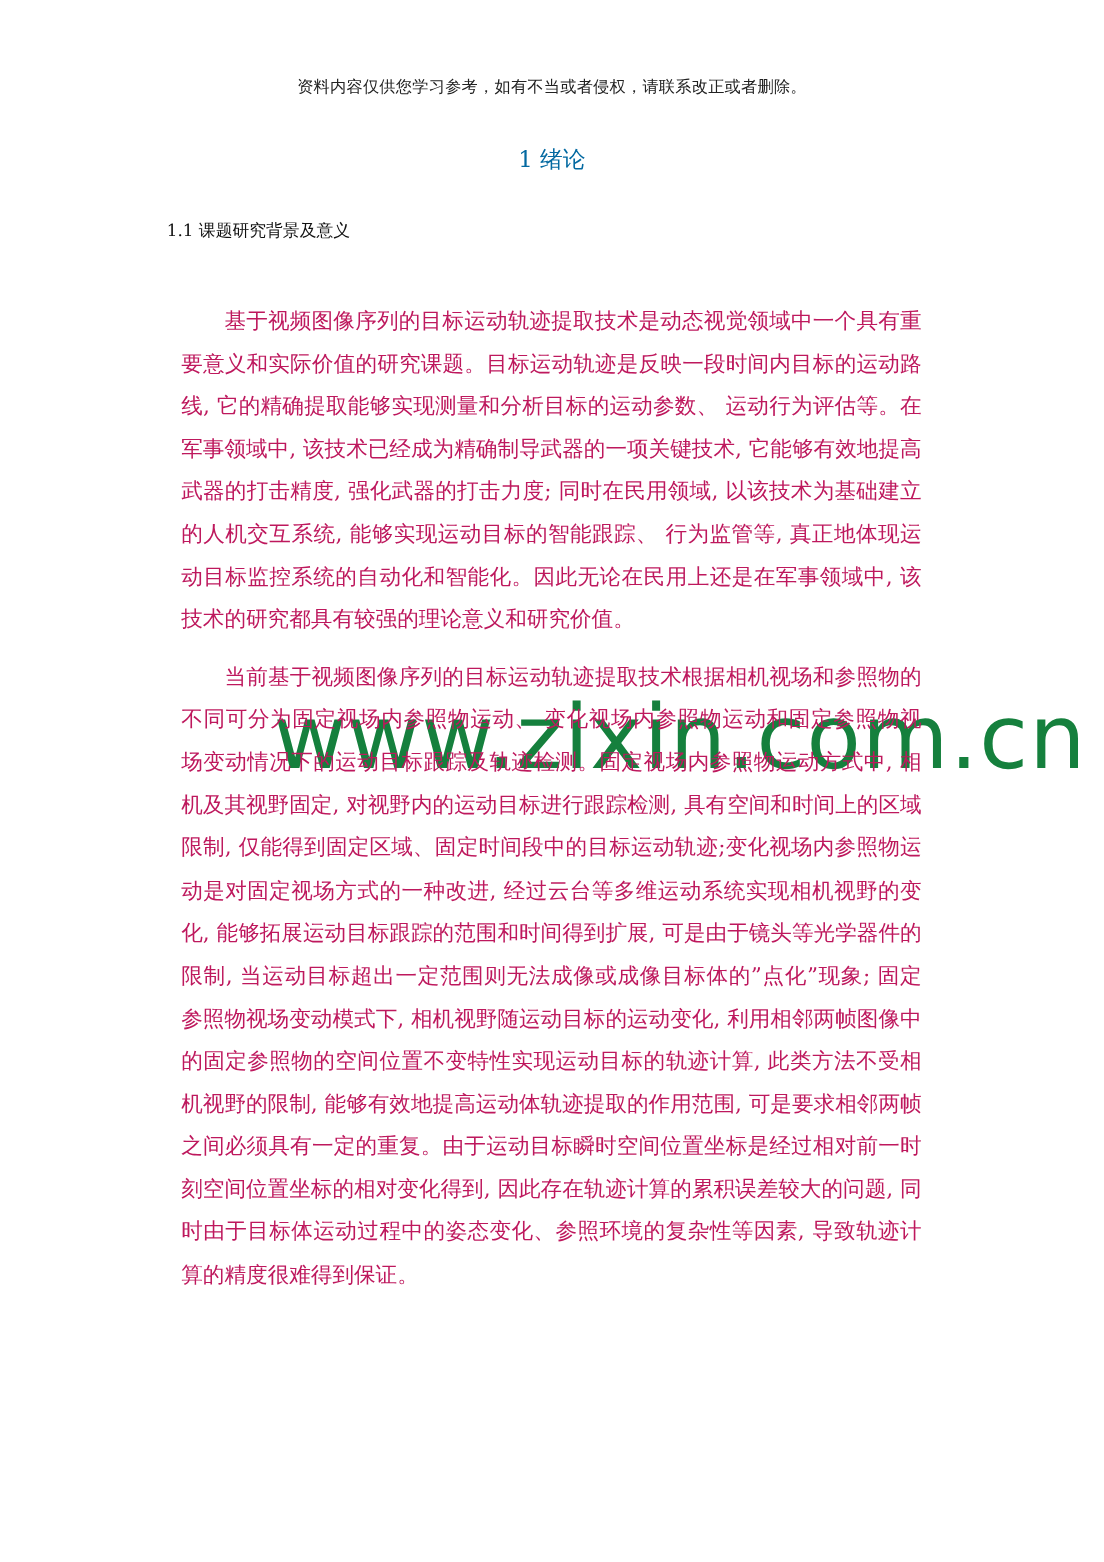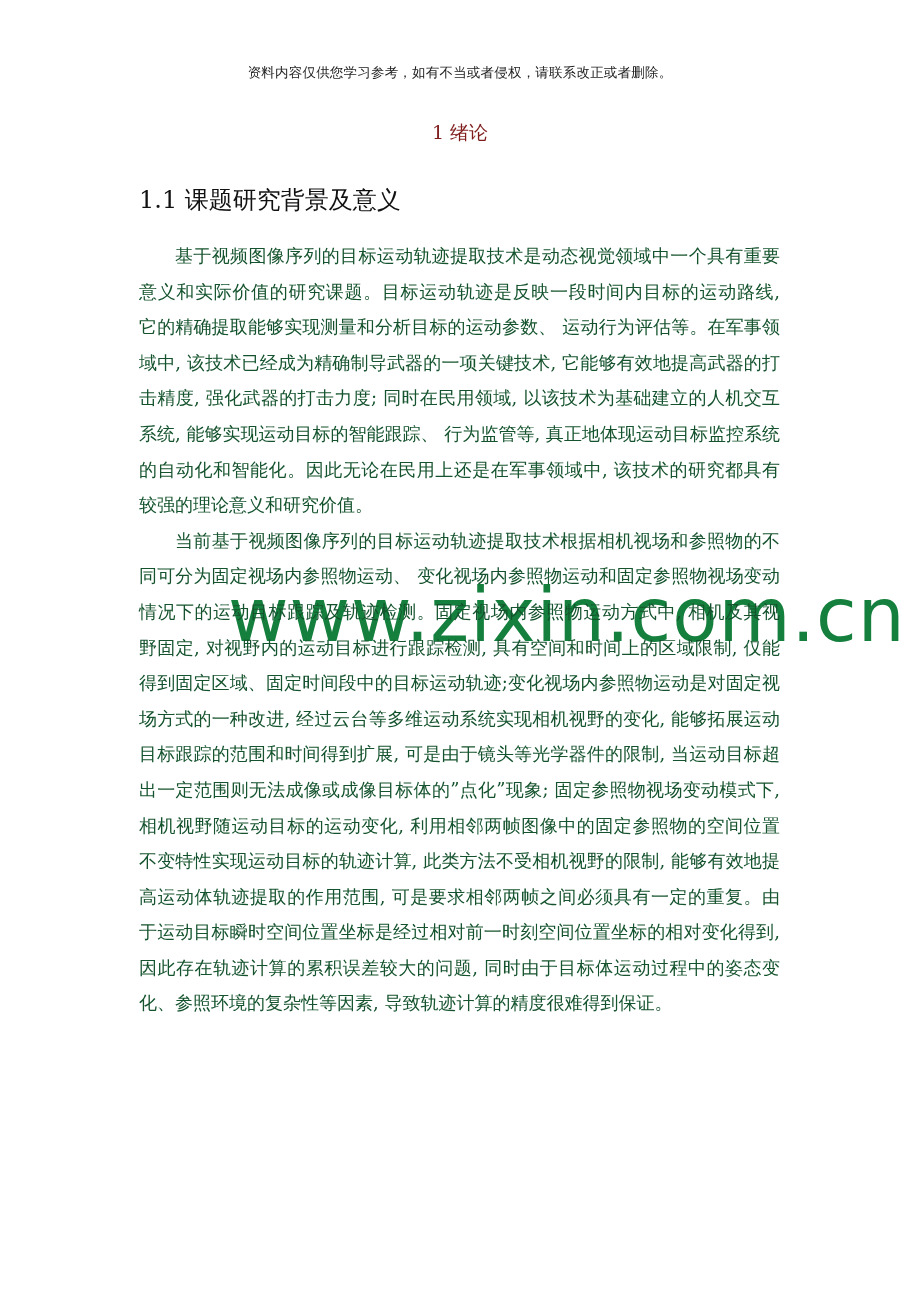--- a/index.html
+++ b/index.html
@@ -25,43 +25,43 @@
     letter-spacing: 0.2px;
     color: #222222;
   }
   .chapter-title {
     position: absolute;
     top: 120px;
     left: 0;
     width: 920px;
     text-align: center;
     font-size: 19px;
-    color: #7f1d1d;
+    color: #0369a1;
   }
   .section-title {
     position: absolute;
     top: 184px;
     left: 139px;
-    font-size: 24px;
+    font-size: 14px;
     color: #111111;
   }
   .body-text {
     position: absolute;
     top: 238px;
     left: 139px;
     width: 641px;
   }
   .para {
-    margin: 0;
+    margin: 12px;
     font-size: 18px;
     line-height: 35.6px;
     text-align: justify;
     text-indent: 36px;
     word-break: break-all;
-    color: #14532d;
+    color: #be185d;
   }
   .watermark {
     position: absolute;
     top: 578px;
     left: 228px;
     font-family: "DejaVu Sans", "Liberation Sans", sans-serif;
     font-size: 74px;
     letter-spacing: 1px;
     color: #15803d;
     white-space: nowrap;

